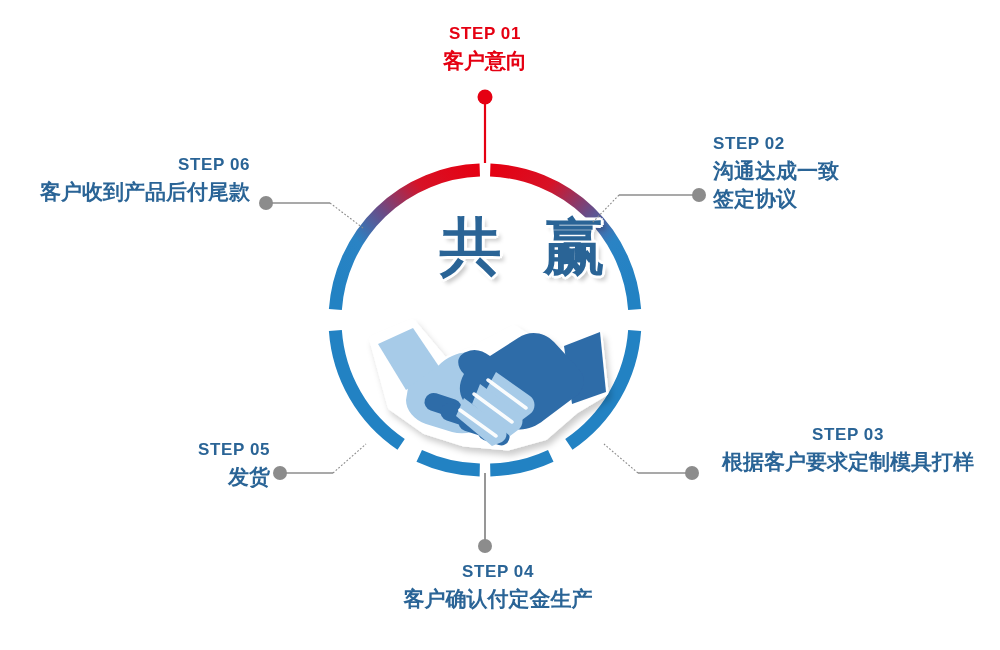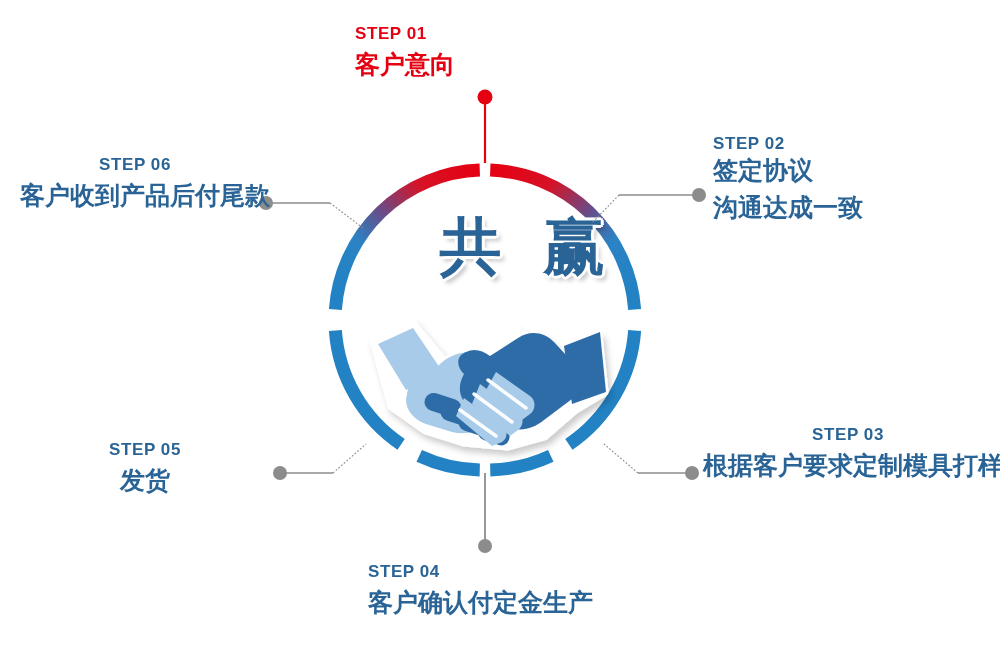--- a/index.html
+++ b/index.html
@@ -89,33 +89,33 @@
     font-family: "Liberation Sans", "DejaVu Sans", sans-serif;
     font-size: 17px;
     font-weight: 600;
     letter-spacing: 0.6px;
     line-height: 1.2;
     color: #2a6496;
     white-space: nowrap;
   }
   .step .title {
     font-family: "DejaVu Sans", "Liberation Sans", sans-serif;
-    font-size: 25px;
+    font-size: 21px;
     font-weight: 700;
     line-height: 1.32;
     color: #2a6496;
     white-space: nowrap;
     margin-top: 4px;
   }
   .step.accent-red .kicker,
   .step.accent-red .title { color: #e50012; }
 
-  .align-right { text-align: center; }
+  .align-right { text-align: right; }
   .align-left  { text-align: left; }
-  .align-center{ }
+  .align-center{ text-align: center; }
 
   
   #step-01 { left: 355px; top: 24px;  width: 260px; }
   #step-02 { left: 713px; top: 134px; width: 260px; }
   #step-03 { left: 703px; top: 425px; width: 290px; text-align: center; }
   #step-04 { left: 368px; top: 562px; width: 260px; }
   #step-05 { left: 20px;  top: 440px; width: 250px; }
   #step-06 { left: 20px;  top: 155px; width: 230px; }
 </style>
 </head>
@@ -237,22 +237,22 @@
     </svg>
   </div>
 
   <div class="step accent-red align-center" id="step-01">
     <div class="kicker">STEP 01</div>
     <div class="title">客户意向</div>
   </div>
 
   <div class="step align-left" id="step-02">
     <div class="kicker">STEP 02</div>
+    <div class="title">沟通达成一致</div>
     <div class="title" style="margin-top:0">签定协议</div>
-    <div class="title">沟通达成一致</div>
   </div>
 
   <div class="step align-left" id="step-03">
     <div class="kicker">STEP 03</div>
     <div class="title">根据客户要求定制模具打样</div>
   </div>
 
   <div class="step align-center" id="step-04">
     <div class="kicker">STEP 04</div>
     <div class="title">客户确认付定金生产</div>

